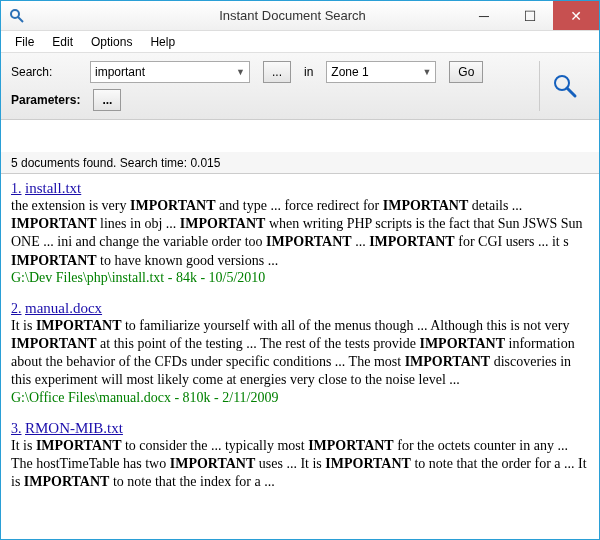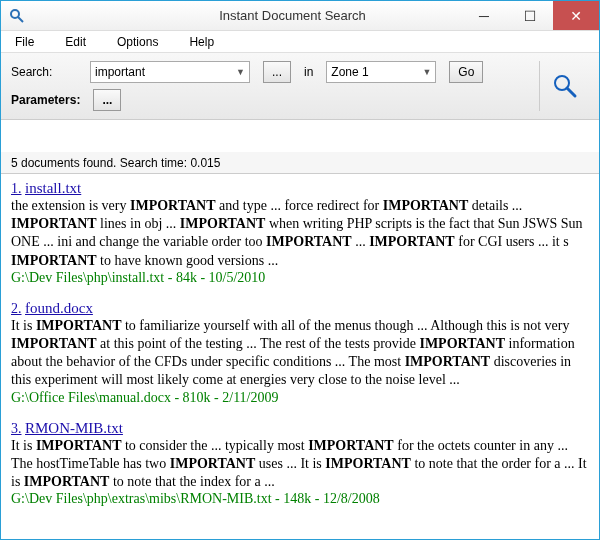--- a/index.html
+++ b/index.html
@@ -3,21 +3,21 @@
 <meta charset="utf-8">
 <style>
 * { box-sizing: border-box; margin: 0; padding: 0; }
 body { font-family: "Segoe UI", Tahoma, sans-serif; font-size: 12px; background: #fff; width: 600px; height: 540px; overflow: hidden; border: 1px solid #2a9fd6; }
 .titlebar { height: 30px; background: linear-gradient(#fff, #f0f0f0); border-bottom: 1px solid #ddd; display: flex; align-items: center; position: relative; }
 .titlebar .icon { width: 16px; height: 16px; margin-left: 8px; }
 .titlebar .title { position: absolute; left: 0; right: 15px; text-align: center; font-size: 13px; color: #333; pointer-events: none; }
 .winbtns { margin-left: auto; display: flex; height: 100%; }
 .winbtn { width: 46px; display: flex; align-items: center; justify-content: center; font-size: 14px; color: #333; }
 .winbtn.close { background: #c75050; color: #fff; }
-.menubar { height: 22px; display: flex; align-items: center; padding: 0 6px; gap: 15px; border-bottom: 1px solid #e0e0e0; }
+.menubar { height: 22px; display: flex; align-items: center; padding: 0 6px; gap: 2px; border-bottom: 1px solid #e0e0e0; }
 .menuitem { padding: 2px 8px; }
 .toolbar { background: linear-gradient(#f8f8f8, #e8e8e8); border-bottom: 1px solid #ccc; padding: 8px 10px; display: flex; }
 .toolbar-left { flex: 1; }
 .toolbar-row { display: flex; align-items: center; gap: 13px; margin-bottom: 6px; }
 .toolbar-row:last-child { margin-bottom: 0; font-weight: bold; }
 .lbl { min-width: 66px; }
 .combo { height: 22px; border: 1px solid #aaa; background: #fff; display: flex; align-items: center; padding: 0 4px; position: relative; }
 .combo .arrow { margin-left: auto; font-size: 9px; color: #555; }
 .btn { height: 22px; min-width: 26px; border: 1px solid #999; background: linear-gradient(#fafafa,#e4e4e4); display: flex; align-items: center; justify-content: center; padding: 0 8px; }
 .toolbar-right { width: 50px; display: flex; align-items: center; justify-content: center; border-left: 1px solid #ccc; margin-left: 8px; }
@@ -92,27 +92,26 @@
   <span>5 documents found. Search time: 0.015</span>
 </div>
 
 <div class="results" id="results-container">
     <div class="result">
       <div><span class="rnum">1.</span> <a class="rtitle">install.txt</a></div>
       <div class="snippet">the extension is very <b>IMPORTANT</b> and type ... force redirect for <b>IMPORTANT</b> details ... <b>IMPORTANT</b> lines in obj ... <b>IMPORTANT</b> when writing PHP scripts is the fact that Sun JSWS Sun ONE ... ini and change the variable order too <b>IMPORTANT</b> ... <b>IMPORTANT</b> for CGI users ... it s <b>IMPORTANT</b> to have known good versions ...</div>
       <div class="meta">G:\Dev Files\php\install.txt - 84k - 10/5/2010</div>
     </div>
     <div class="result">
-      <div><span class="rnum">2.</span> <a class="rtitle">found.docx</a></div>
+      <div><span class="rnum">2.</span> <a class="rtitle">manual.docx</a></div>
       <div class="snippet">It is <b>IMPORTANT</b> to familiarize yourself with all of the menus though ... Although this is not very <b>IMPORTANT</b> at this point of the testing ... The rest of the tests provide <b>IMPORTANT</b> information about the behavior of the CFDs under specific conditions ... The most <b>IMPORTANT</b> discoveries in this experiment will most likely come at energies very close to the noise level ...</div>
       <div class="meta">G:\Office Files\manual.docx - 810k - 2/11/2009</div>
     </div>
     <div class="result">
       <div><span class="rnum">3.</span> <a class="rtitle">RMON-MIB.txt</a></div>
       <div class="snippet">It is <b>IMPORTANT</b> to consider the ... typically most <b>IMPORTANT</b> for the octets counter in any ... The hostTimeTable has two <b>IMPORTANT</b> uses ... It is <b>IMPORTANT</b> to note that the order for a ... It is <b>IMPORTANT</b> to note that the index for a ...</div>
-      <div class="meta">G:\Dev Files\php\extras\mibs\RMON-MIB.txt - 148k - 12/8/2008</div>
     </div>
   </div>
 
 <div class="footer">
   <span class="pl">Result Pages:</span>
   <span class="pn">1</span>
 </div>
 
 </body></html>

